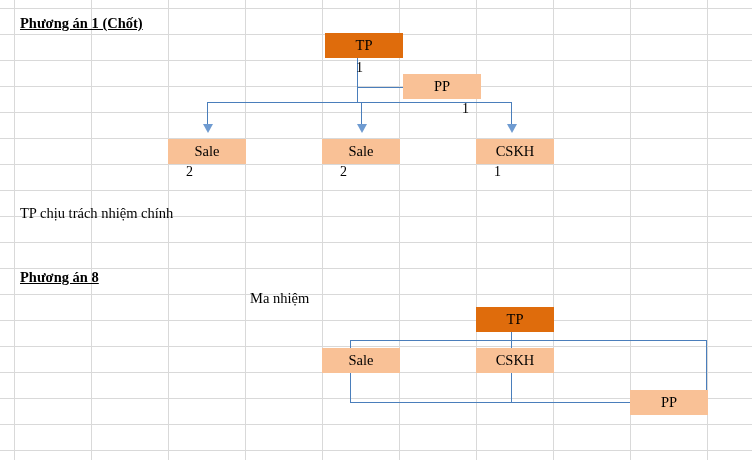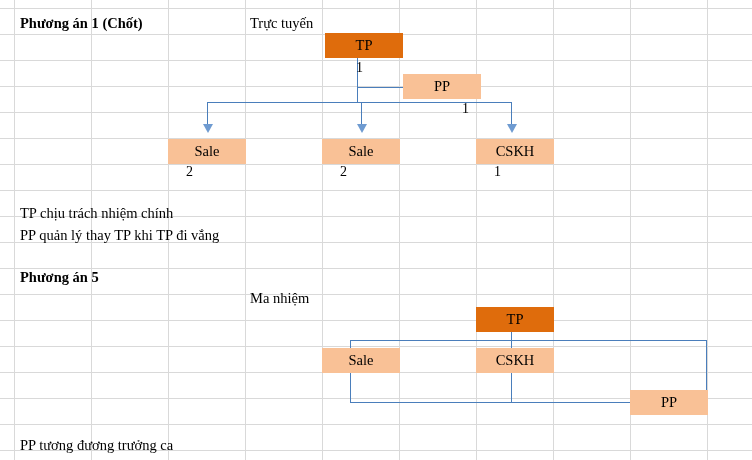--- a/index.html
+++ b/index.html
@@ -41,20 +41,21 @@
   }
   
   .cell {
     position: absolute;
     font-size: 14.5px;
     line-height: 26px;
     white-space: nowrap;
   }
   .cell.bold {
     font-weight: bold;
+    text-decoration: underline;
   }
   
   .box {
     position: absolute;
     height: 25px;
     line-height: 25px;
     text-align: center;
     font-size: 14.5px;
     color: #000000;
   }
@@ -120,31 +121,28 @@
       <div class="gridline-h" style="top: 320px;"></div>
       <div class="gridline-h" style="top: 346px;"></div>
       <div class="gridline-h" style="top: 372px;"></div>
       <div class="gridline-h" style="top: 398px;"></div>
       <div class="gridline-h" style="top: 424px;"></div>
       <div class="gridline-h" style="top: 450px;"></div>
     </div>
 
   <div class="cell bold" style="left:20px; top:10px;">Phương án 1 (Chốt)</div>
 
-  <div class="cell" style="left:250px; top:10px;">Trực tuyến</div>
 
   <div class="cell" style="left:20px; top:200px;text-align:center;">TP chịu trách nhiệm chính</div>
 
-  <div class="cell" style="left:20px; top:222px;">PP quản lý thay TP khi TP đi vắng</div>
 
-  <div class="cell bold" style="left:20px; top:264px;">Phương án 5</div>
+  <div class="cell bold" style="left:20px; top:264px;">Phương án 8</div>
 
   <div class="cell" style="left:250px; top:285px;">Ma nhiệm</div>
 
-  <div class="cell" style="left:20px; top:432px;">PP tương đương trưởng ca</div>
 
   <div class="conn-v" style="left:357px; top:58px; height:44px;"></div>
 
   <div class="conn-h" style="left:357px; top:87px; width:47px;"></div>
 
   <div class="conn-h" style="left:207px; top:102px; width:304px;"></div>
 
   <div class="conn-v" style="left:207px; top:102px; height:24px;"></div>
   <div class="arrowhead" style="left:203px; top:124px;"></div>
 

